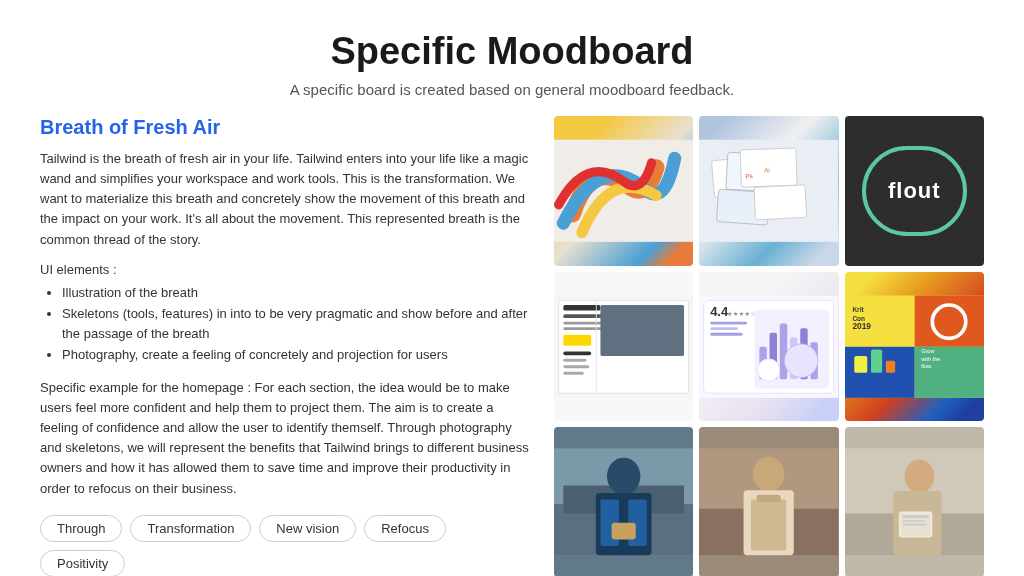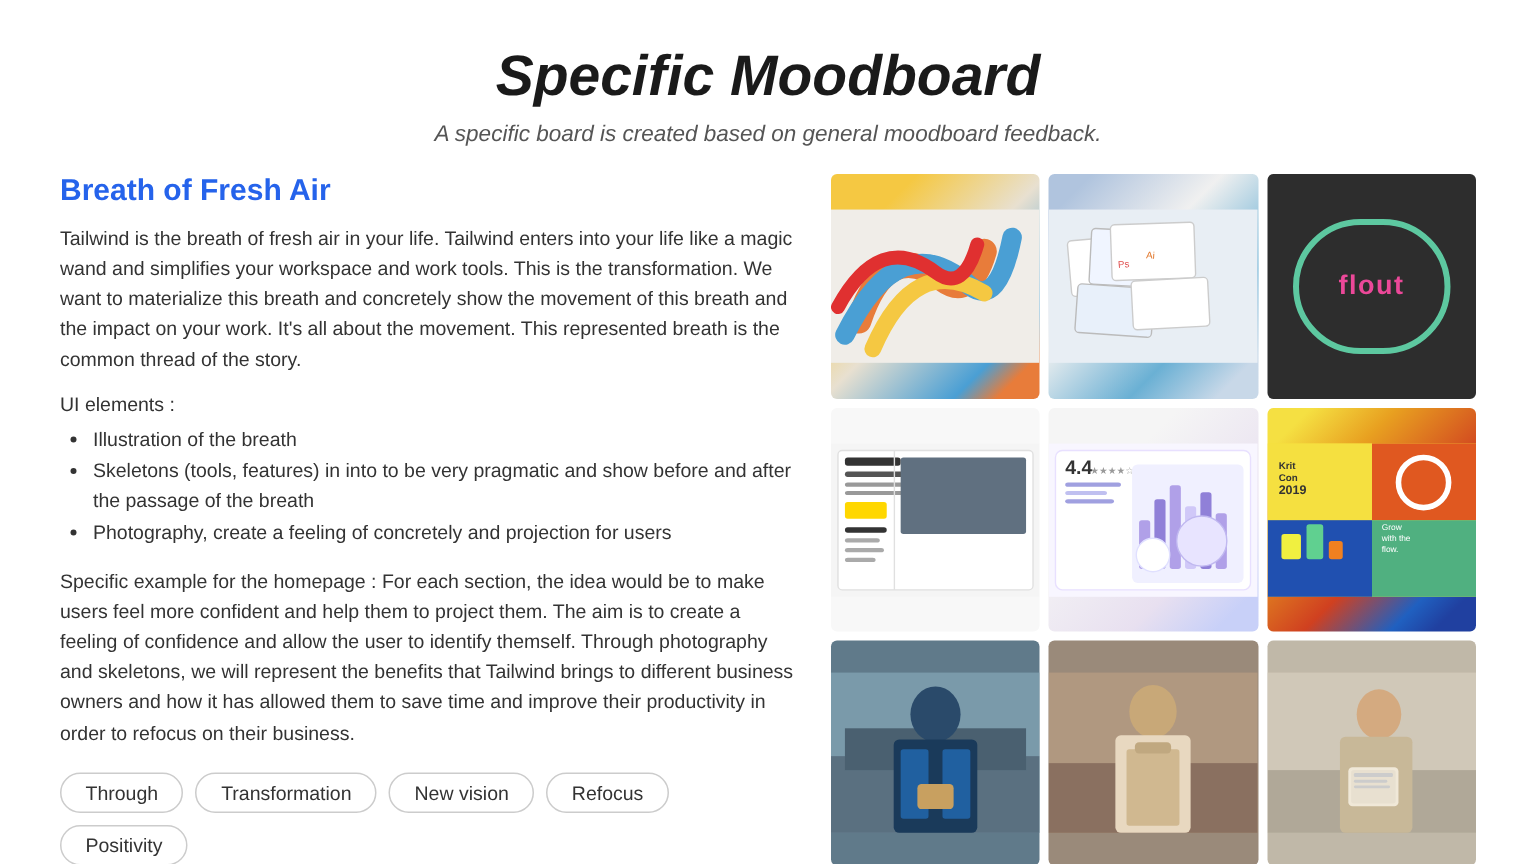--- a/index.html
+++ b/index.html
@@ -14,21 +14,20 @@
     .page-wrapper {
       width: 1024px;
       min-height: 576px;
       padding: 30px 40px 20px 40px;
       display: flex;
       flex-direction: column;
     }
     .header {
       text-align: center;
       margin-bottom: 18px;
-      font-style: italic;
     }
     .header h1 {
       font-size: 38px;
       font-weight: 700;
       color: #1a1a1a;
       margin-bottom: 8px;
     }
     .header p {
       font-size: 15px;
       color: #555;
@@ -112,22 +111,22 @@
     .img-1-2 { background: linear-gradient(135deg, #b0c4de 10%, #f0f0f0 40%, #6ab0d4 70%, #c8d8e8 90%); }
     .img-1-3 { background: #2d2d2d; display: flex; align-items: center; justify-content: center; }
     .img-1-3-inner {
       width: 75%;
       height: 60%;
       border-radius: 50px;
       border: 4px solid #5dc8a0;
       display: flex;
       align-items: center;
       justify-content: center;
-      color: #ec4899;
-      font-size: 18px;
+      color: #ffffff;
+      font-size: 22px;
       font-weight: 600;
       letter-spacing: 1px;
     }
     
     .img-2-1 { background: #f8f8f8; display: flex; align-items: center; justify-content: center; }
     .img-2-2 { background: linear-gradient(135deg, #f5f5f5 30%, #e8e0f0 70%, #c8d0f8 90%); display: flex; align-items: center; justify-content: center; }
     .img-2-3 { background: linear-gradient(135deg, #f5e042 10%, #e8a020 30%, #d04020 60%, #2060c0 80%, #2040a0 90%); position: relative; }
 
     
     .img-1-1 svg, .img-1-2 svg {

